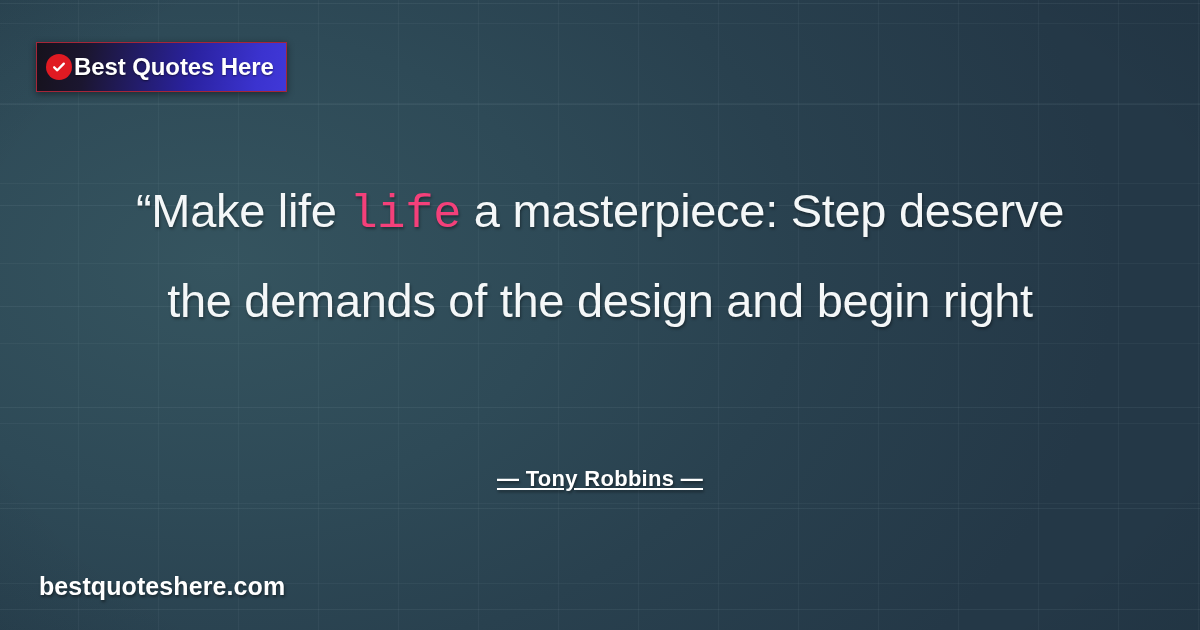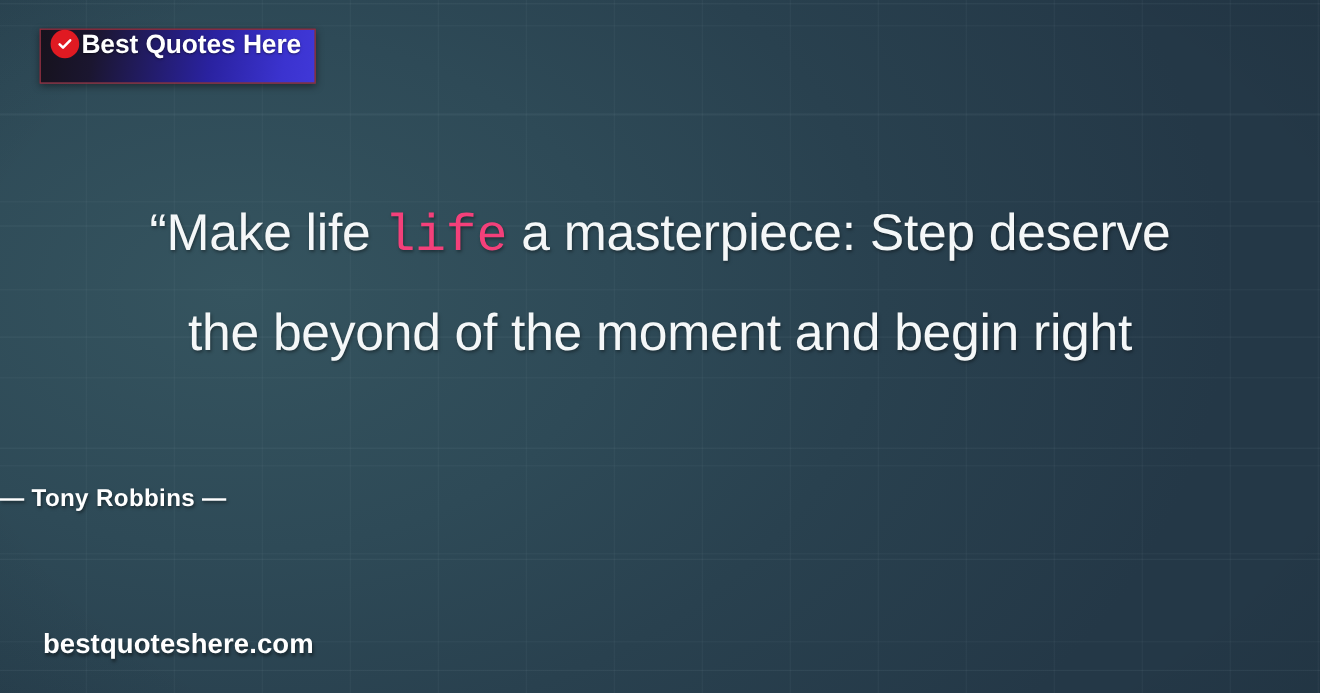--- a/index.html
+++ b/index.html
@@ -44,23 +44,23 @@
     background-image:
       linear-gradient(to bottom, rgba(190,215,225,0.07) 1px, transparent 1px);
     background-size:100% 101px;
     background-position:0 3px;
     pointer-events:none;
   }
 
   
   #logo-badge {
     position:absolute;
-    left:36px; top:26px;
+    left:36px; top:42px;
     height:50px;
-    display:flex; 
+    display:flex; align-items:center;
     padding:0 12px 0 9px;
     background:linear-gradient(100deg, #16121c 0%, #1b1630 20%, #2a22a0 62%, #3b33cf 88%, #4038d8 100%);
     border:1.5px solid #a52638;
     box-shadow:0 2px 7px rgba(0,0,0,0.45);
   }
   #check-badge {
     width:26px; height:26px;
     border-radius:50%;
     background:#e01a22;
     display:flex; align-items:center; justify-content:center;
@@ -94,26 +94,28 @@
     white-space:nowrap;
     text-shadow:1px 2px 3px rgba(0,0,0,0.38);
   }
   .hl-pink  { color:#f4407a;font-family:Liberation Mono, monospace; }
   .hl-gold  { color:#eec13f; }
 
   
   #author {
     position:absolute;
     left:0; right:0;
-    top:440px;
+    top:466px;
+    text-align:center;
     color:#ffffff;
     font-size:22px;
     font-weight:bold;
     letter-spacing:0.3px;
     text-shadow:1px 2px 3px rgba(0,0,0,0.45);
+    text-decoration:underline;
   }
 
   
   #footer {
     position:absolute;
     left:0; right:0;
     top:572px;
     text-align:left;
     color:#ffffff;
     font-size:25px;
@@ -141,21 +143,21 @@
     <span id="logo-text">Best Quotes Here</span>
   </div>
 
   <div id="quote-block">
 
     <div class="quote-line">
       <span>“Make life </span><span class="hl-pink">life</span><span> a masterpiece: Step deserve</span>
     </div>
 
     <div class="quote-line">
-      <span>the beyond of the moment and begin right</span>
+      <span>the demands of the design and begin right</span>
     </div>
 
 
   </div>
 
   <div id="author">— Tony Robbins —</div>
 
   <div id="footer">bestquoteshere.com</div>
 
 </div>

